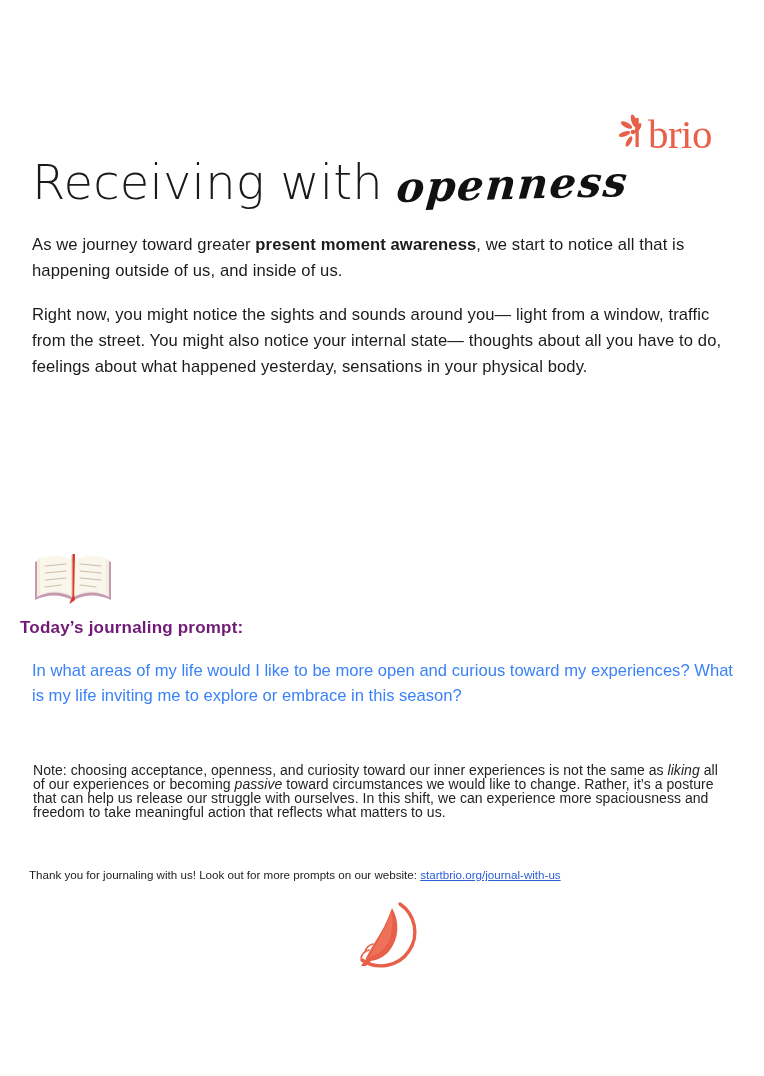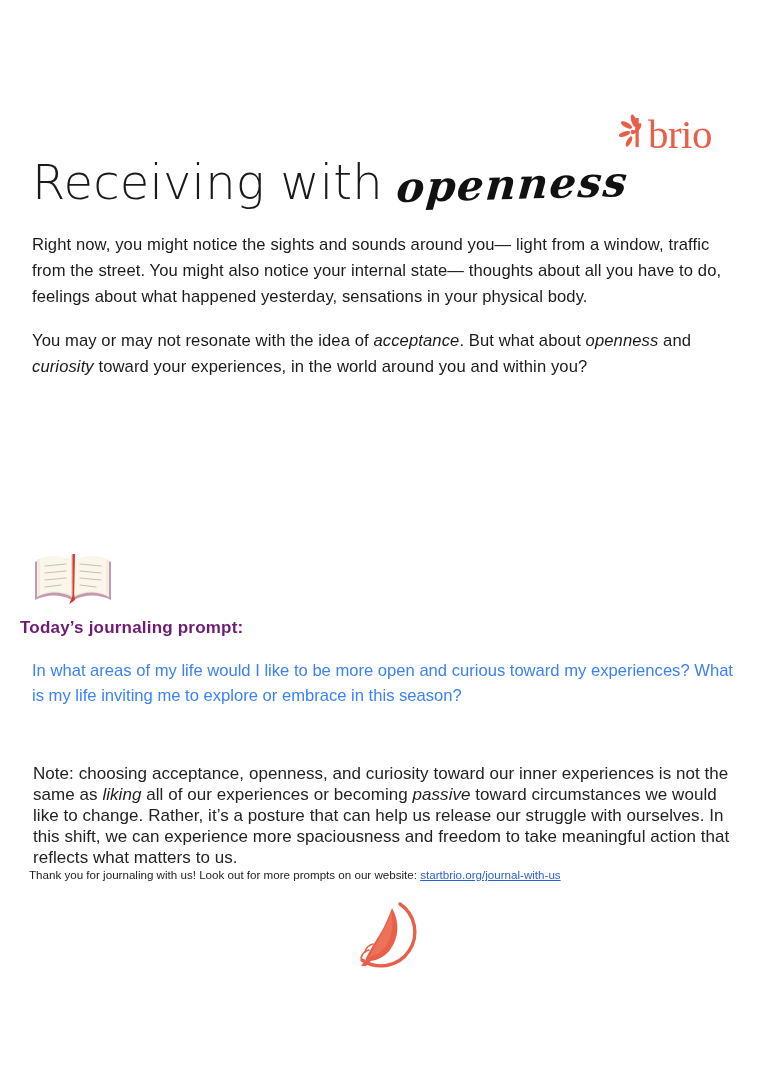--- a/index.html
+++ b/index.html
@@ -114,22 +114,22 @@
     line-height: 25px;
     color: #3b82f6;
   }
 
   
   .footnote {
     position: absolute;
     left: 33px;
     top: 763px;
     width: 700px;
-    font-size: 17px;
-    line-height: 21px;
+    font-size: 14px;
+    line-height: 14px;
     color: #232323;
     letter-spacing: 0.05px;
   }
   .footnote i { font-style: italic; }
 
   .thanks {
     position: absolute;
     left: 29px;
     top: 866px;
     width: 700px;
@@ -167,22 +167,22 @@
     </g>
   </svg>
   <span class="brand-word" style="color: rgb(232, 96, 74);">brio</span>
 </div>
 
 <div class="page-title">
   <span class="title-plain">Receiving with</span><span class="title-script">openness</span>
 </div>
 
 <div class="body-copy">
+  <p class="para"><span>As we journey toward greater </span><b>present moment awareness</b><span>, we start to notice all that is happening outside of us, and inside of us.</span></p>
   <p class="para"><span>Right now, you might notice the sights and sounds around you— light from a window, traffic from the street. You might also notice your internal state— thoughts about all you have to do, feelings about what happened yesterday, sensations in your physical body.</span></p>
-  <p class="para"><span>You may or may not resonate with the idea of </span><i>acceptance</i><span>. But what about </span><i>openness</i><span> and </span><i>curiosity</i><span> toward your experiences, in the world around you and within you?</span></p>
 </div>
 
 <svg class="book-icon" viewBox="0 0 84 56">
   <path d="M4 12 C16 6 30 6 41 12 L41 50 C30 44 16 44 4 50 Z" fill="#c49ab0"></path>
   <path d="M80 12 C68 6 54 6 43 12 L43 50 C54 44 68 44 80 50 Z" fill="#c49ab0"></path>
   <path d="M6 10 C17 5 30 5 41 11 L41 47 C30 41 17 41 6 47 Z" fill="#f5ece0"></path>
   <path d="M78 10 C67 5 54 5 43 11 L43 47 C54 41 67 41 78 47 Z" fill="#f5ece0"></path>
   <path d="M9 9 C19 5 30 5 40 10 L40 45 C30 40 19 40 9 45 Z" fill="#fbf6ec"></path>
   <path d="M75 9 C65 5 54 5 44 10 L44 45 C54 40 65 40 75 45 Z" fill="#fbf6ec"></path>
   <g stroke="#cdbda6" stroke-width="1.2" stroke-linecap="round">

